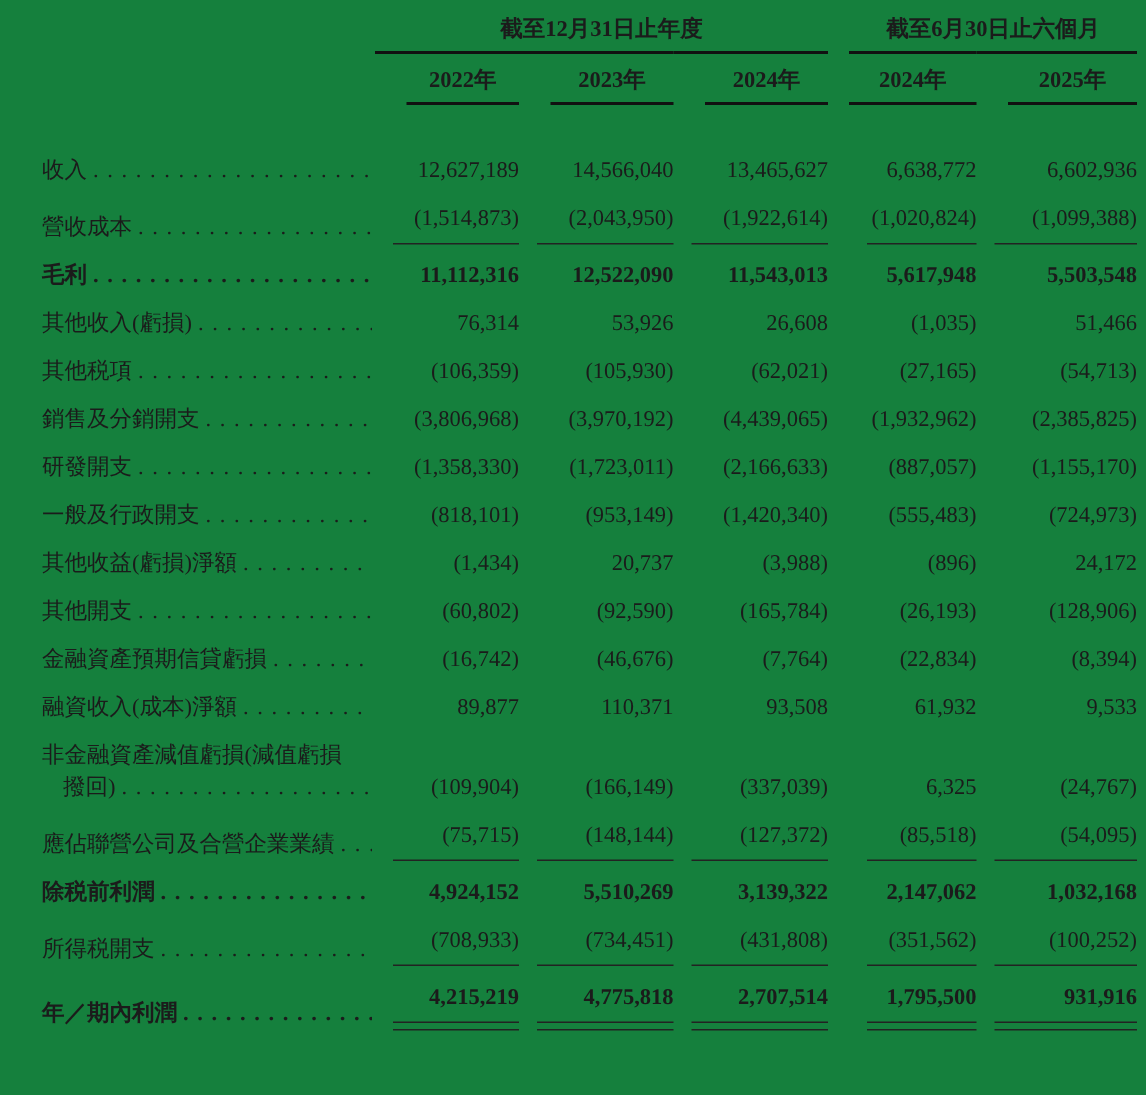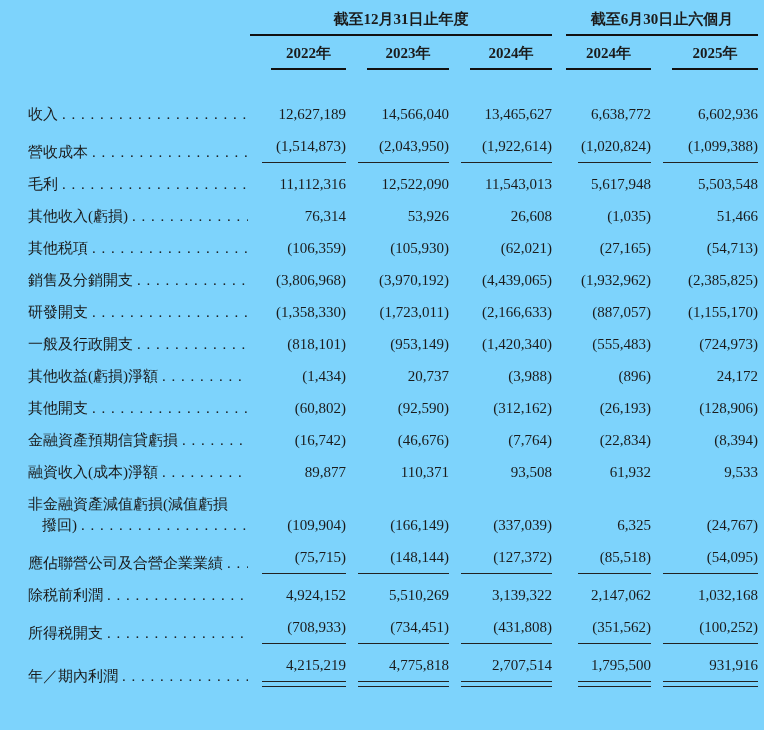--- a/index.html
+++ b/index.html
@@ -8,21 +8,21 @@
     background: #ffffff;
     font-family: "Liberation Serif", "DejaVu Serif", serif;
     color: #1b1b1b;
   }
   .page {
     width: 764px;
     height: 730px;
     box-sizing: border-box;
     padding: 10px 6px 0 28px;
     overflow: hidden;
-    background: #7dd3fc;
+    background: #15803d;
   }
   table.fin {
     border-collapse: collapse;
     table-layout: fixed;
     width: 730px;
     font-size: 15px;
   }
   col.c-lbl  { width: 222px; }
   col.c-n1   { width: 96px; }
   col.c-n2   { width: 103px; }
@@ -59,21 +59,21 @@
     font-size: 14.5px;
   }
   th.pad-l .yr-in, th.pad-l .unit-in { margin-left: 21px; }
 
   
   tbody td { padding-top: 5px; padding-bottom: 6px; line-height: 21px; }
   tbody tr:first-child td { padding-top: 34px; }
   td.lbl { text-align: left; }
   td.num { text-align: right; }
   td.num .cin { margin-left: 12px; }
-  td.b, td.b .dots::after { font-weight: normal; }
+  td.b, td.b .dots::after { font-weight: bold; }
   .lab { display: flex; align-items: center; }
   .lab .lt { white-space: nowrap; }
   .lab.l2 { padding-left: 14px; }
   .dots {
     flex: 1 1 auto;
     overflow: hidden;
     white-space: nowrap;
     margin: 0 2px 0 4px;
   }
   .dots::after {
@@ -455,21 +455,21 @@
               <div class="val">(60,802)</div>
             </div>
           </td>
           <td class="num">
             <div class="cin">
               <div class="val">(92,590)</div>
             </div>
           </td>
           <td class="num">
             <div class="cin">
-              <div class="val">(312,162)</div>
+              <div class="val">(165,784)</div>
             </div>
           </td>
           <td></td>
           <td class="num">
             <div class="cin">
               <div class="val">(26,193)</div>
             </div>
           </td>
           <td class="num">
             <div class="cin">

